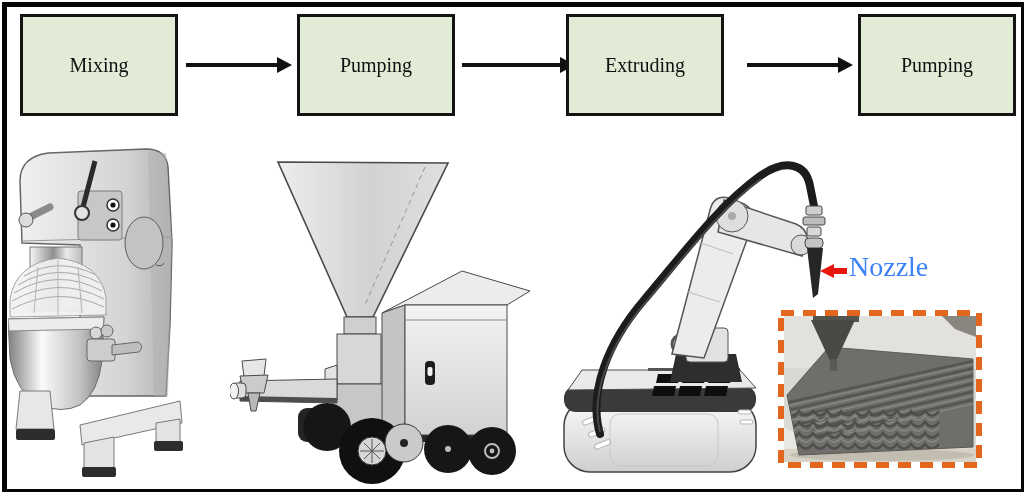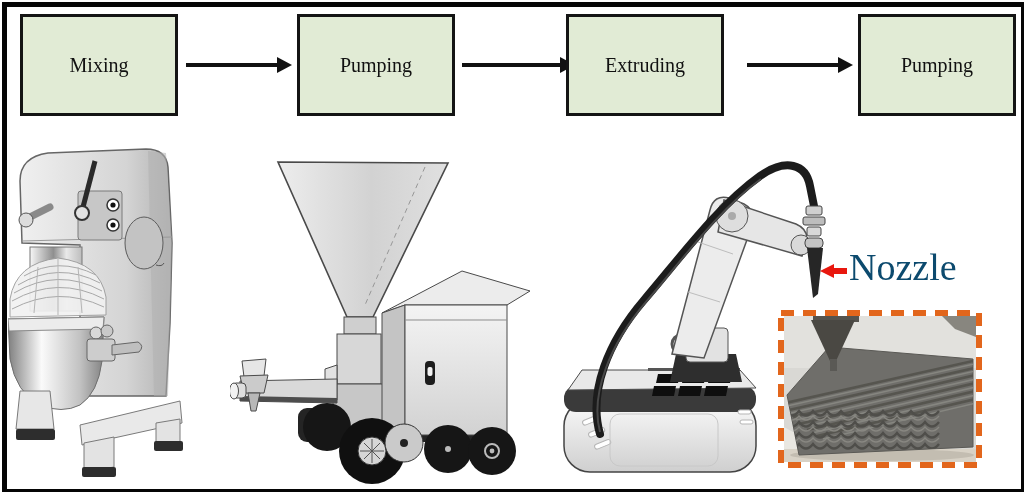--- a/index.html
+++ b/index.html
@@ -20,21 +20,21 @@
               border-left:15px solid var(--flow-arrow,#111);}
   .art{position:absolute;z-index:5;}
   .nozzle-callout{position:absolute;left:820px;top:250px;z-index:20;
                   display:flex;align-items:center;}
   .nozzle-arrow{position:relative;width:27px;height:14px;margin-top:7px;}
   .nozzle-arrow .head{position:absolute;left:0;top:0;width:0;height:0;
       border-top:7px solid transparent;border-bottom:7px solid transparent;
       border-right:14px solid var(--nozzle-arrow,#e8170e);}
   .nozzle-arrow .shaft{position:absolute;left:12px;top:4px;width:15px;height:6px;
       background:var(--nozzle-arrow,#e8170e);}
-  .nozzle-text{font-size:38px;color:#0c4a6e;margin-left:2px;line-height:34px;}
+  .nozzle-text{font-size:28px;color:#3b82f6;margin-left:2px;line-height:34px;}
   .inset{position:absolute;left:777px;top:309px;width:206px;height:160px;z-index:15;}
 </style>
 </head>
 <body>
 
 <div class="frame"></div>
 
 <div class="step-box" style="left:20px">
     <span>Mixing</span>
   </div>

